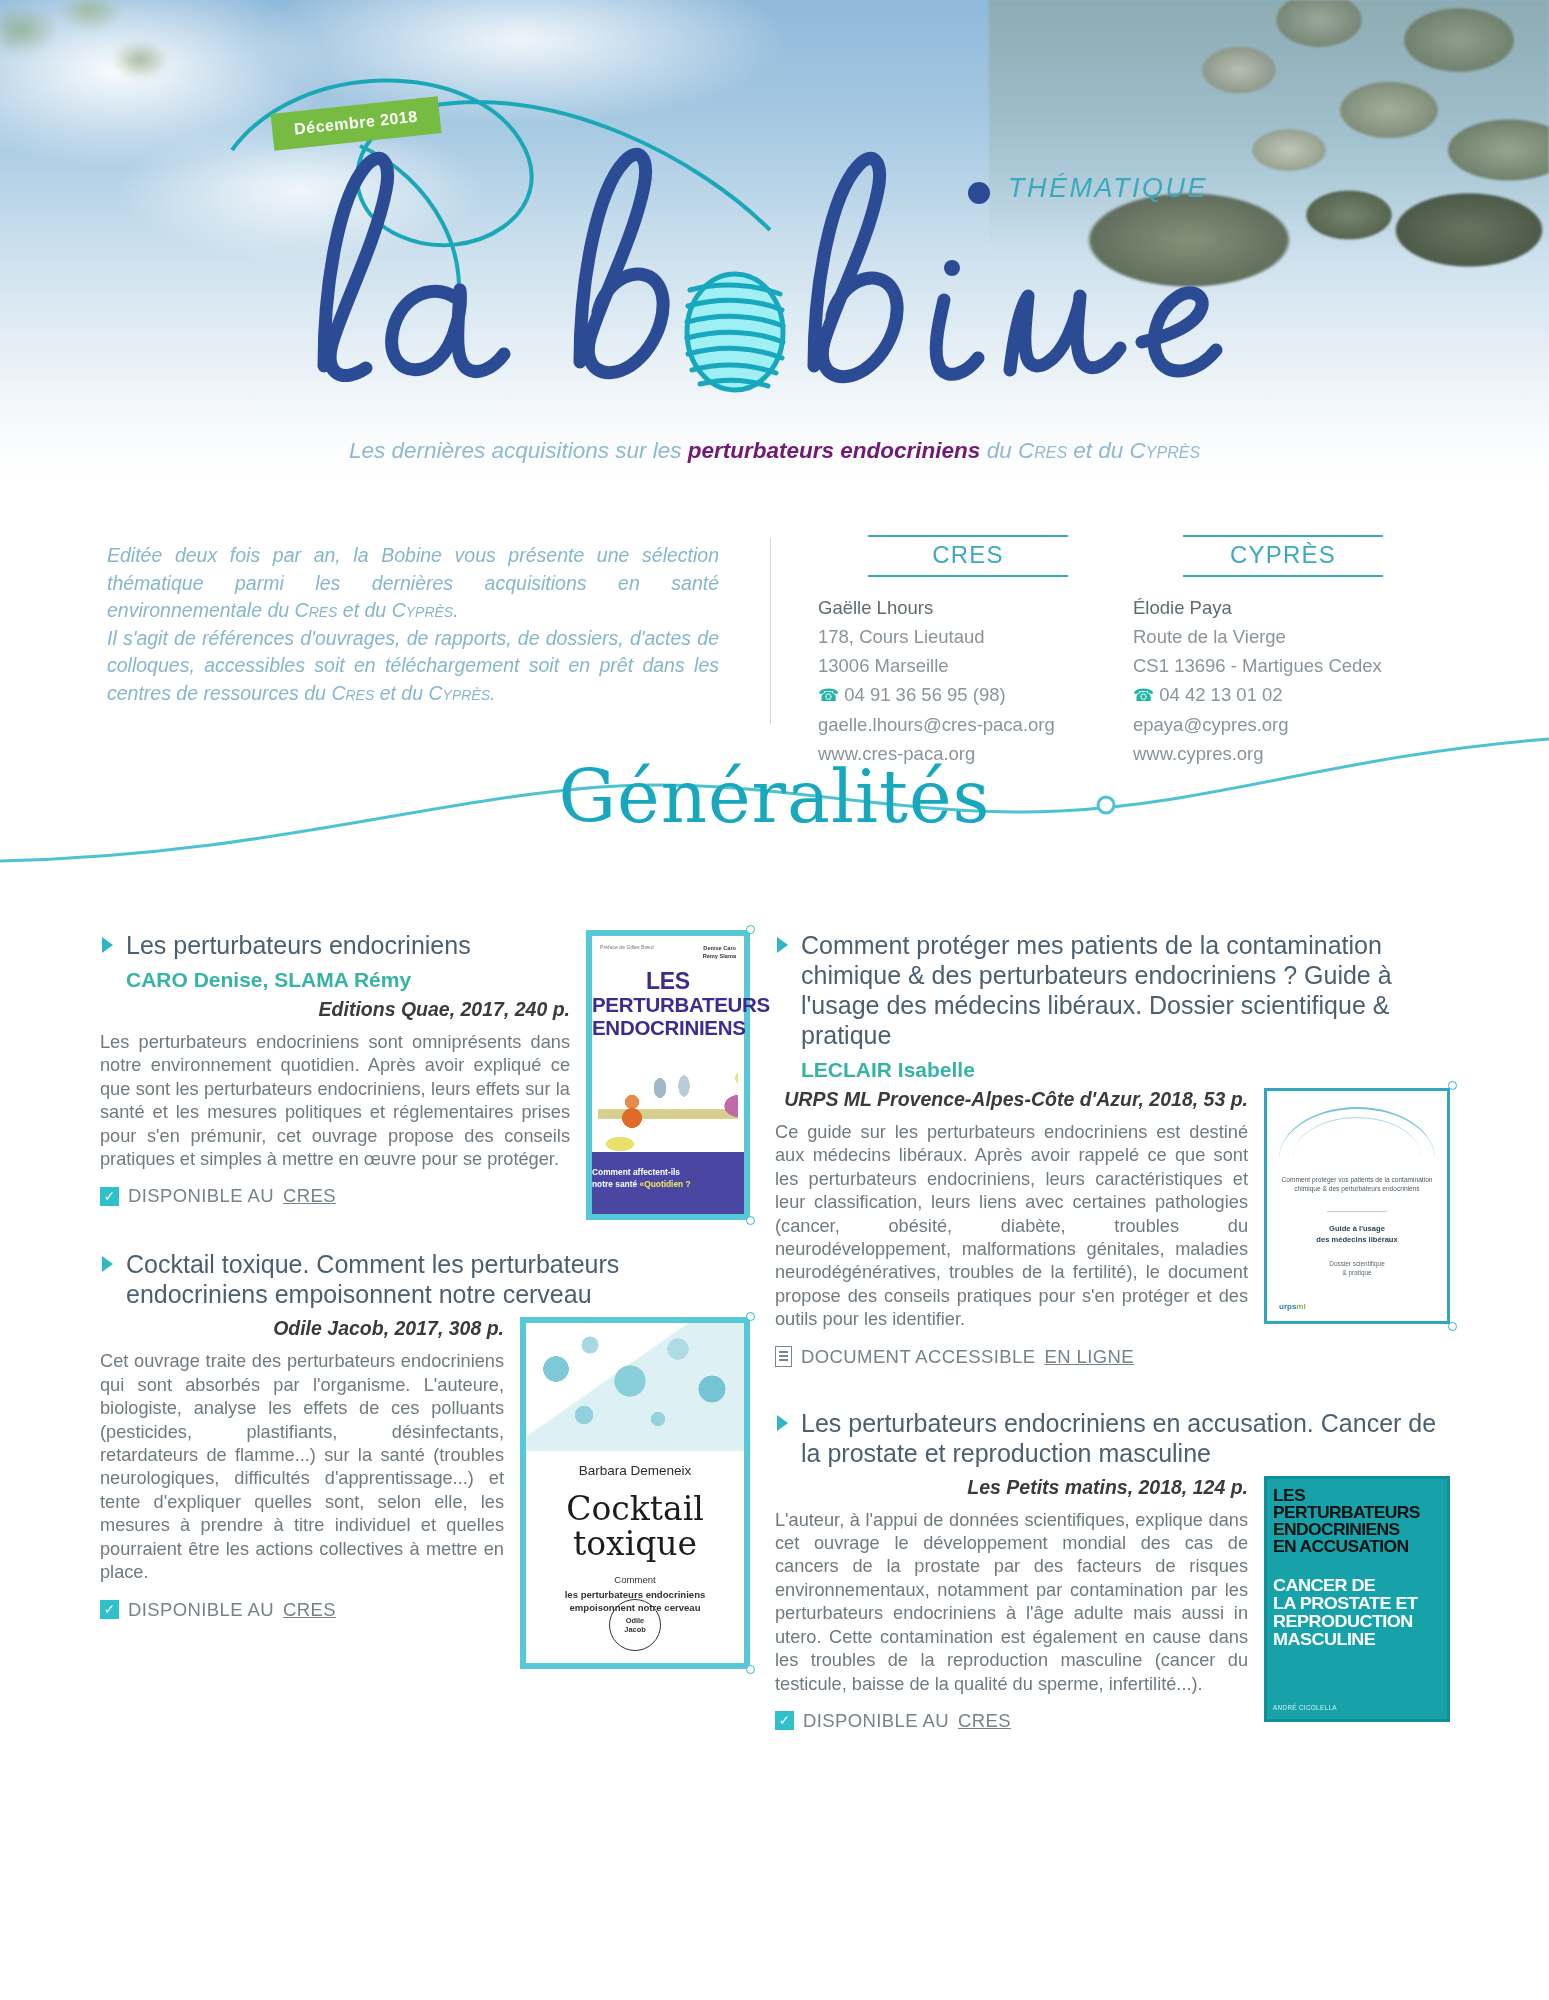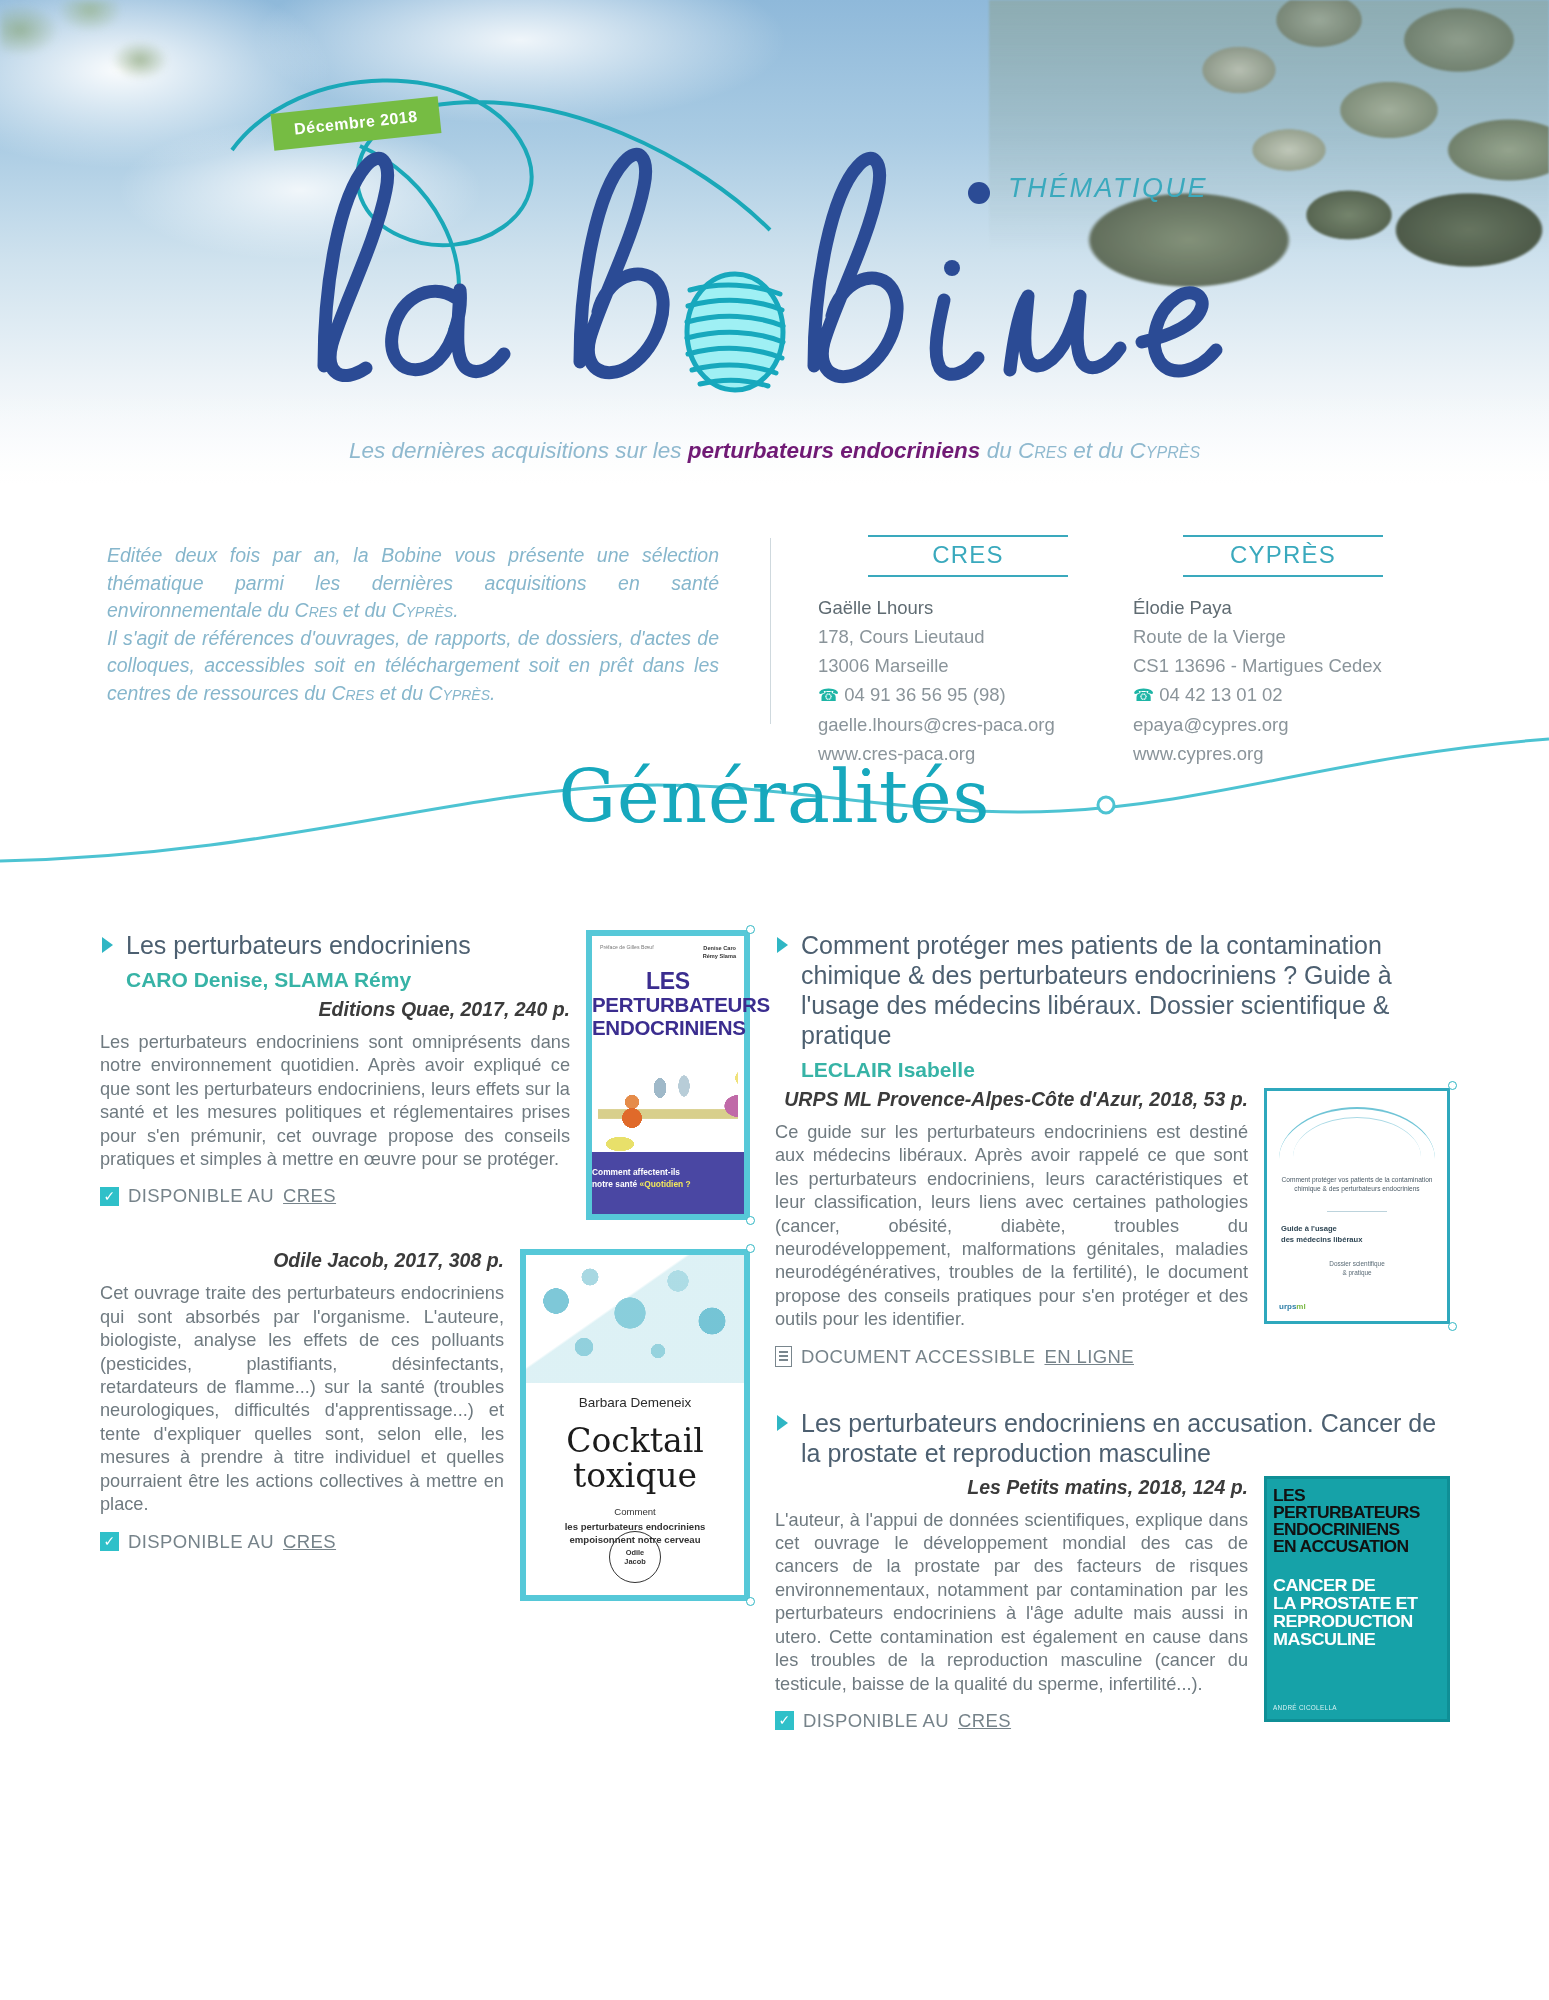--- a/index.html
+++ b/index.html
@@ -425,21 +425,21 @@
   .c3-t1 {
     position: absolute; left: 14px; right: 14px; top: 84px;
     text-align: center; font-size: 6.6px; line-height: 9.4px; color: #4a5a66;
   }
   .c3-rule {
     position: absolute; left: 60px; right: 60px; top: 120px;
     border-top: 1px solid #bcd3dc;
   }
   .c3-t2 {
     position: absolute; left: 14px; right: 14px; top: 132px;
-    font-size: 7.6px; line-height: 11px; color: #2f4654; font-weight: bold;
+    text-align: center; font-size: 7.6px; line-height: 11px; color: #2f4654; font-weight: bold;
   }
   .c3-t3 {
     position: absolute; left: 14px; right: 14px; top: 168px;
     text-align: center; font-size: 6.4px; line-height: 9px; color: #5a6b76;
   }
   .c3-logo {
     position: absolute; left: 12px; bottom: 10px;
     font-size: 8px; font-weight: bold; color: #2f7fa8;
   }
   .c3-logo .g { color: #79b843; }
@@ -612,20 +612,21 @@
       <div class="entry-pub">Editions Quae, 2017, 240 p.</div>
       <div class="entry-body">Les perturbateurs endocriniens sont omniprésents dans notre environnement quotidien. Après avoir expliqué ce que sont les perturbateurs endocriniens, leurs effets sur la santé et les mesures politiques et réglementaires prises pour s'en prémunir, cet ouvrage propose des conseils pratiques et simples à mettre en œuvre pour se protéger.</div>
       <div class="avail">
         <span class="box">✓</span>
         <span>DISPONIBLE AU </span>
           <u>CRES</u>
       </div>
     </div>
 
     <div class="entry" style="margin-top:42px">
+      <div class="entry-title">Cocktail toxique. Comment les perturbateurs endocriniens empoisonnent notre cerveau</div>
 
       <div class="cover cover2">
         <div class="corner-dot" style="right:-11px;top:-11px"></div>
         <div class="corner-dot" style="right:-11px;bottom:-11px"></div>
         <div class="c2-inner">
           <div class="c2-deco"></div>
           <div class="c2-auth">Barbara Demeneix</div>
           <div class="c2-title">
             <div>Cocktail</div>
             <div>toxique</div>

